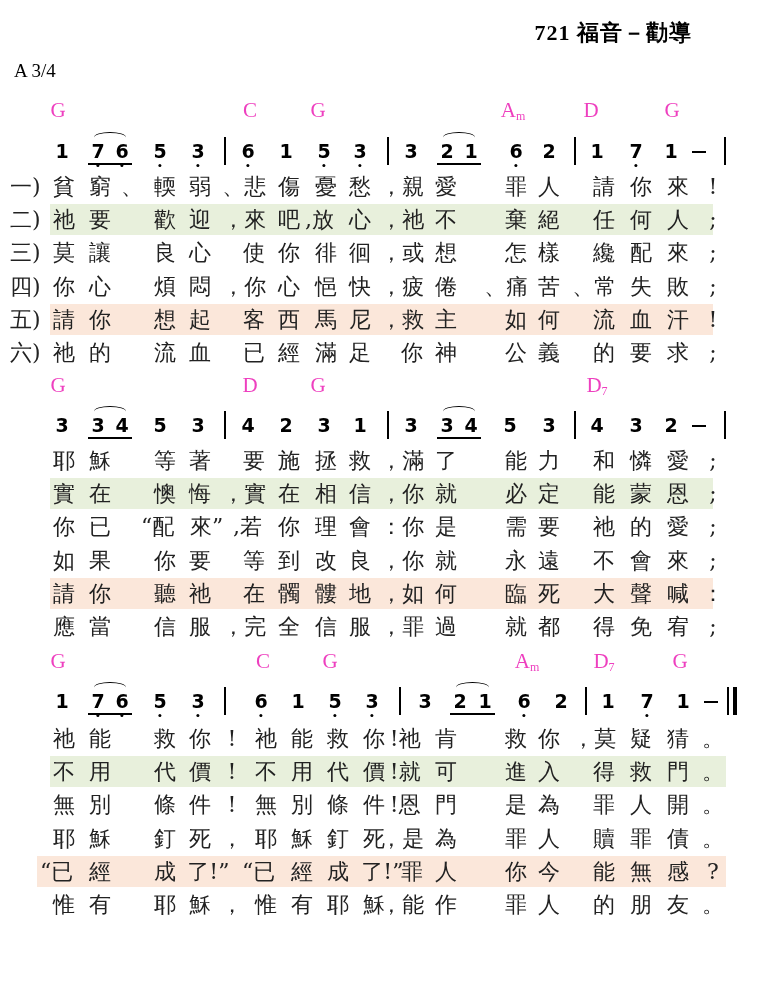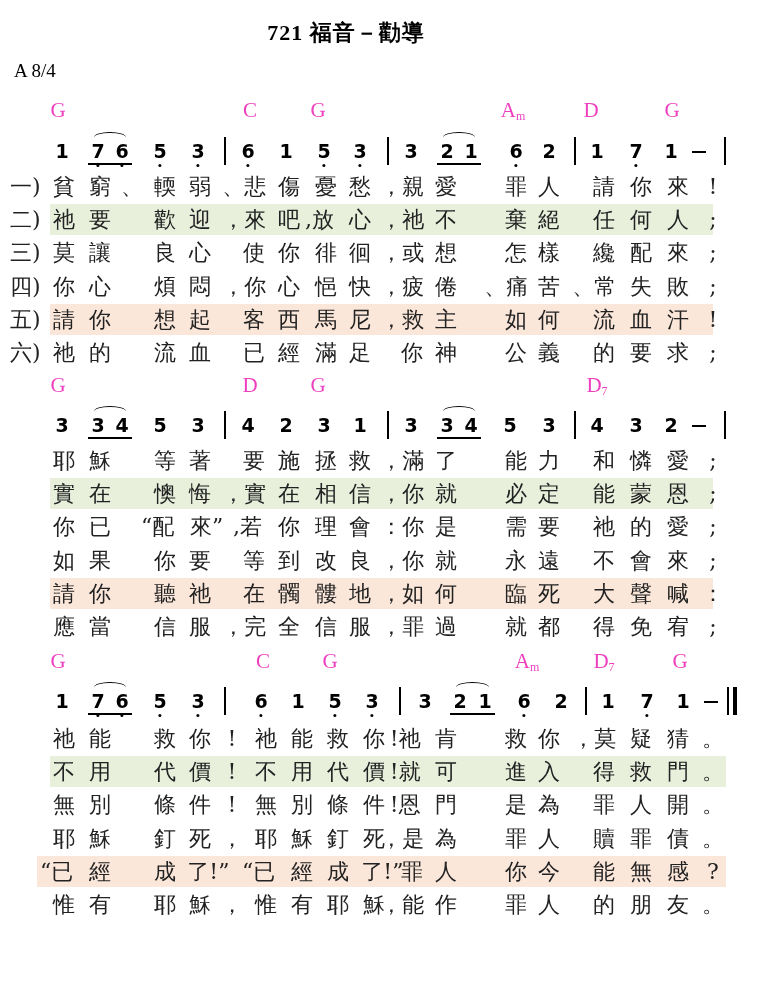--- a/index.html
+++ b/index.html
@@ -1,19 +1,19 @@
 <!DOCTYPE html>
 <html><head>
 <meta charset="utf-8">
 <style>
   html, body { margin: 0; padding: 0; background: #ffffff; }
   body { width: 764px; height: 983px; position: relative; overflow: hidden;
          font-family: "Liberation Serif", serif; color: #000; }
   .abs { position: absolute; }
-  .title { left: 0; width: 692px; top: 18px; text-align: center; font-size: 22px; font-weight: bold;
+  .title { left: 0; width: 692px; top: 18px; text-align: right; font-size: 22px; font-weight: bold;
            font-family: "Liberation Serif", serif; letter-spacing: 1px; }
   .key { left: 14px; top: 60px; font-size: 19px; font-family: "Liberation Serif", serif; }
   .chord { position: absolute; font-family: "Liberation Serif", serif; font-size: 21px; color: #ee3fbf;
            transform: translateX(-50%); line-height: 1; }
   .chord sub { font-size: 12px; vertical-align: -3px; }
   .note { position: absolute; font-family: "DejaVu Sans", sans-serif; font-weight: bold; font-size: 19px;
           transform: translateX(-50%); line-height: 1; }
   .dot-below { position: absolute; width: 3px; height: 3px; background: #000; border-radius: 50%;
                left: 50%; margin-left: -1.5px; bottom: -6px; }
   .dash { position: absolute; width: 14px; height: 2px; background: #000; transform: translateX(-50%); }
@@ -25,21 +25,21 @@
   .band.green { background: #e8f0dc; }
   .band.peach { background: #fbe7da; }
   .ch { position: absolute; font-family: "DejaVu Serif", serif; font-size: 22px; line-height: 1;
         transform: translateX(-50%); color: #222; }
   .vnum { position: absolute; left: 10px; font-family: "DejaVu Serif", serif; font-size: 22px; line-height: 1; color: #222; }
 </style>
 </head>
 <body>
 
 <div class="abs title">721  福音－勸導</div>
-<div class="abs key">A   8/4</div>
+<div class="abs key">A   3/4</div>
 
 <div id="score">
     <div class="chord" style="left: 58px; top: 100px;">G</div>
     <div class="chord" style="left: 250px; top: 100px;">C</div>
     <div class="chord" style="left: 318px; top: 100px;">G</div>
     <div class="chord" style="left: 513px; top: 100px;">A<sub>m</sub></div>
     <div class="chord" style="left: 591px; top: 100px;">D</div>
     <div class="chord" style="left: 672px; top: 100px;">G</div>
     <div class="note" style="left: 62px; top: 142px;">1</div>
     <div class="note" style="left: 98px; top: 142px;">7<span class="dot-below"></span></div>

